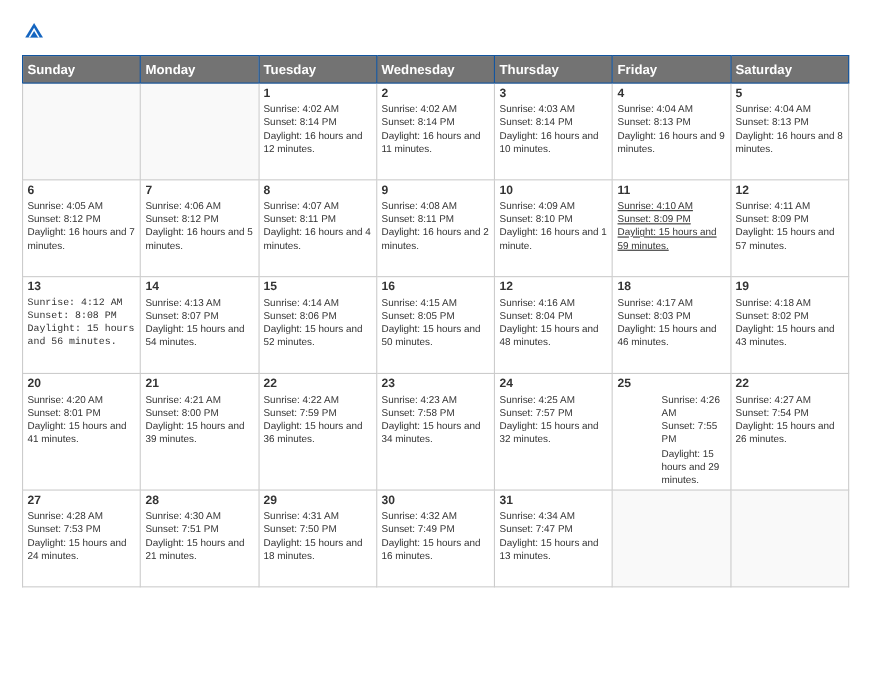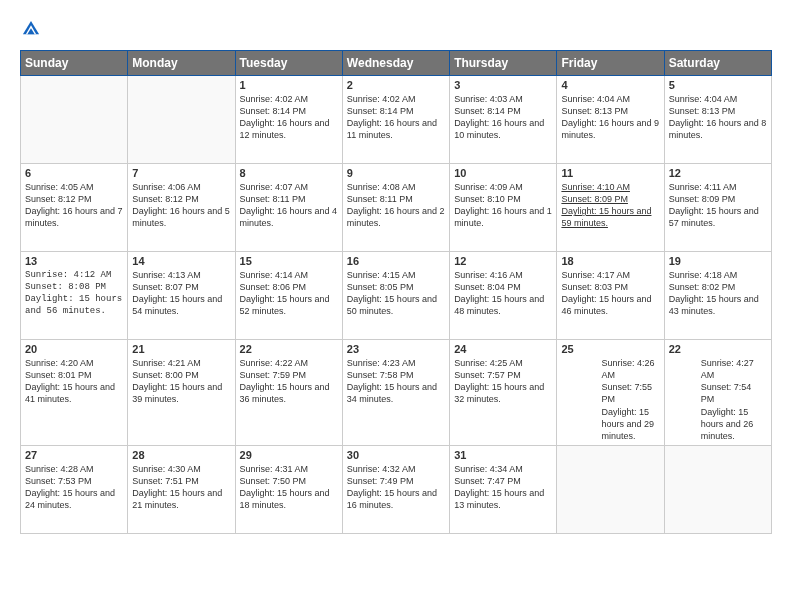--- a/index.html
+++ b/index.html
@@ -283,21 +283,21 @@
 Daylight: 15 hours and 32 minutes.</div>
           </td>
           <td>
             <span class="day-num">25</span>
             <div class="day-info" style="white-space: pre-line; margin-left: 40px;">Sunrise: 4:26 AM
 Sunset: 7:55 PM
 Daylight: 15 hours and 29 minutes.</div>
           </td>
           <td>
             <span class="day-num">22</span>
-            <div class="day-info" style="white-space: pre-line; margin-left: 32px;">Sunrise: 4:27 AM
+            <div class="day-info" style="white-space: pre-line;">Sunrise: 4:27 AM
 Sunset: 7:54 PM
 Daylight: 15 hours and 26 minutes.</div>
           </td>
         </tr>
         <tr class="week-row">
           <td>
             <span class="day-num">27</span>
             <div class="day-info" style="white-space: pre-line;">Sunrise: 4:28 AM
 Sunset: 7:53 PM
 Daylight: 15 hours and 24 minutes.</div>

